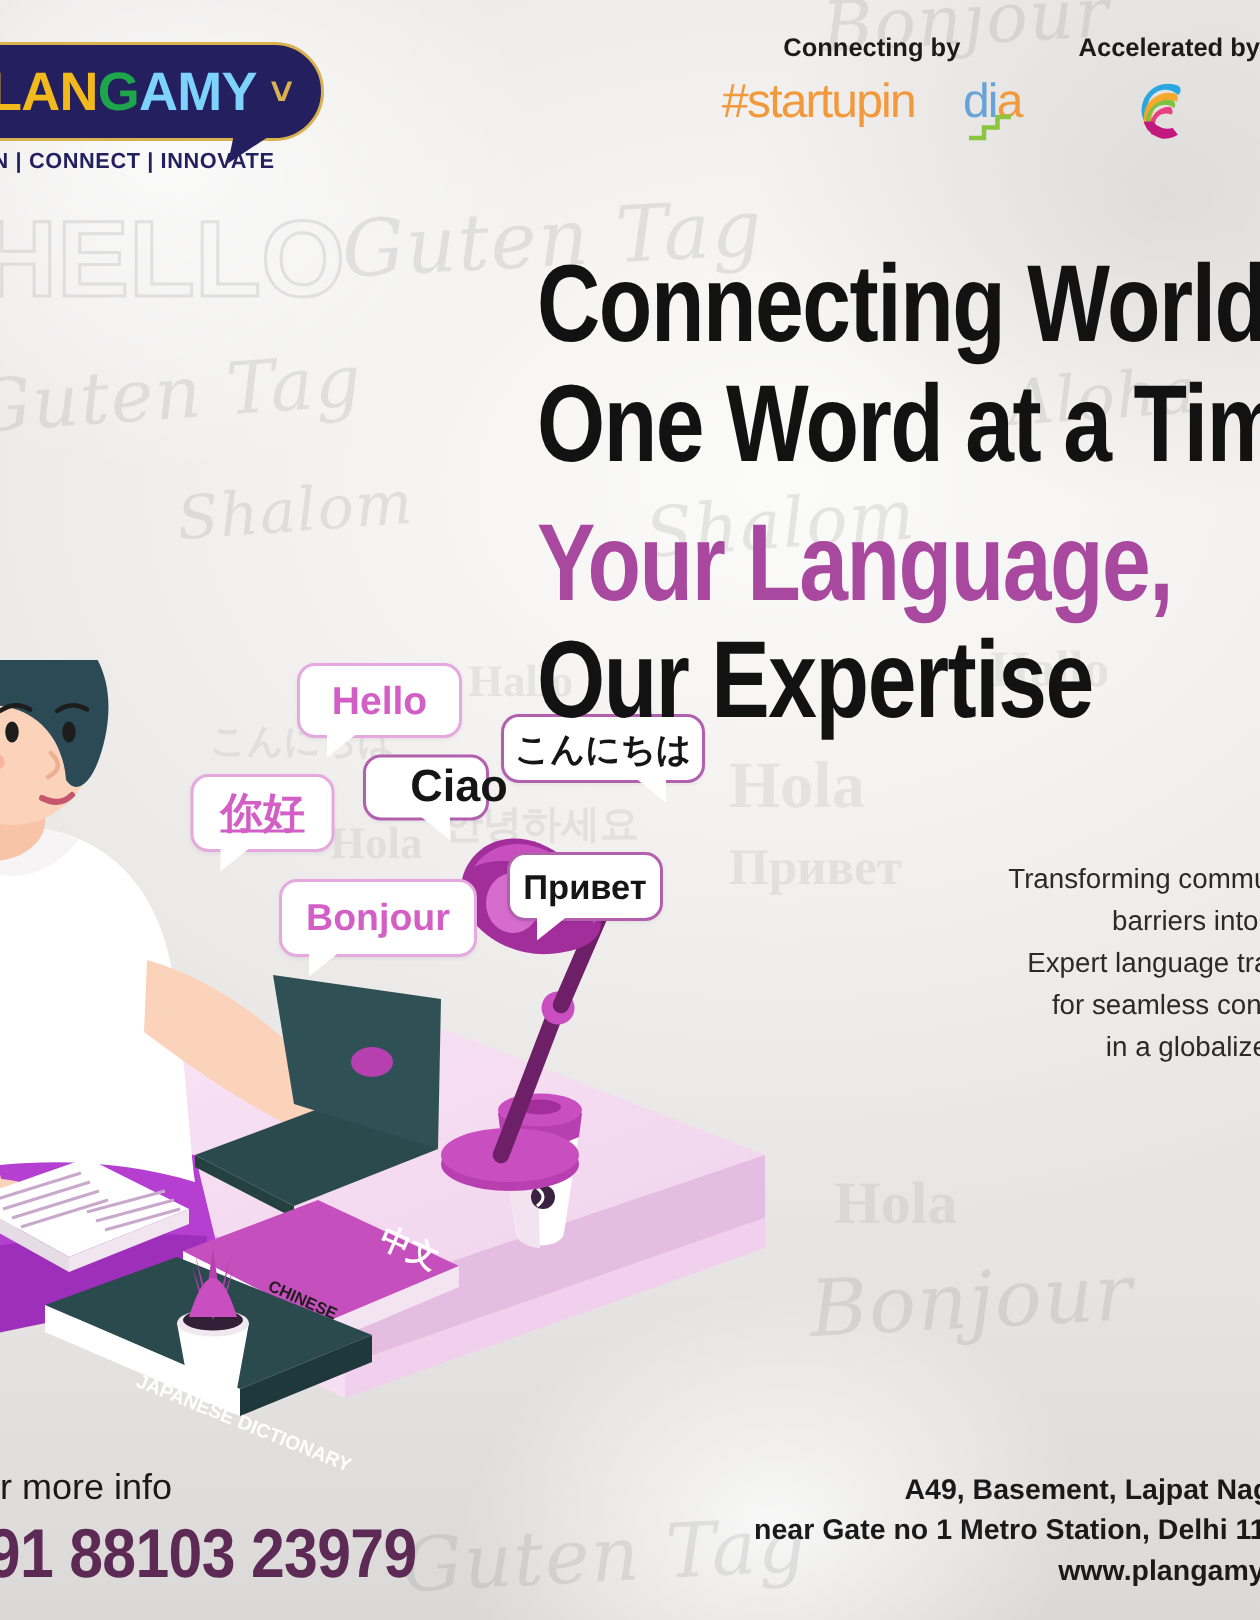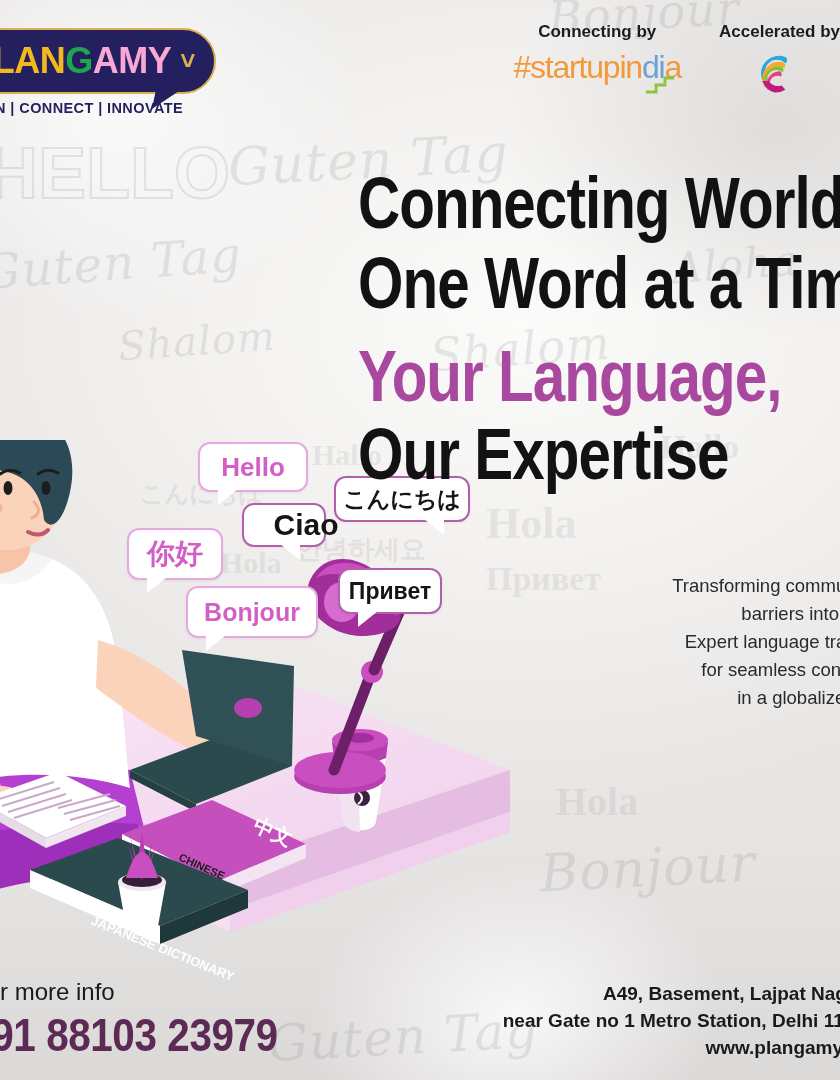--- a/index.html
+++ b/index.html
@@ -48,32 +48,32 @@
   }
   .logo-bubble:after{
     content:"";position:absolute;right:34px;bottom:-17px;width:0;height:0;
     border-left:26px solid #241f5e;border-bottom:20px solid transparent;
     transform:skewX(-12deg);
   }
   .logo-text{font-family:"Liberation Sans",sans-serif;font-weight:700;font-size:36px;
     letter-spacing:-0.5px;display:flex;align-items:center;line-height:1;}
   .lg-plan{color:#f2b91c;}
   .lg-g{color:#1ea64b;}
-  .lg-amy{color:#f9a8d4;}
+  .lg-amy{color:#7dd3fc;}
   .logo-chev{margin-left:9px;color:#d9b24f;font-size:26px;line-height:1;font-weight:700;}
   .logo-tag{position:absolute;left:6px;top:72px;font-family:"Liberation Sans",sans-serif;
     font-weight:700;font-size:14.5px;color:#241f5e;letter-spacing:.4px;white-space:nowrap;}
 
   
   #badges{position:absolute;right:0;top:22px;display:flex;gap:0;z-index:40;align-items:flex-start;}
   .badge{display:flex;flex-direction:column;align-items:center;}
   .badge-label{font-family:"Liberation Sans",sans-serif;font-weight:700;font-size:17px;color:#1b1b1b;}
   .startup-logo{margin-top:9px;position:relative;font-family:"Liberation Sans",sans-serif;
     font-weight:400;font-size:32px;color:#f2993c;letter-spacing:-1.2px;line-height:1;}
-  .startup-logo .di{color:#6aa3d8;}
+  .startup-logo .di{color:#6aa3d8;margin-left:32px;}
   .startup-step{position:absolute;right:6px;bottom:-11px;width:30px;height:18px;}
   .b2{margin-left:38px;display:flex;align-items:flex-start;}
   .b2col{display:flex;flex-direction:column;align-items:center;}
   .swirl{margin-top:8px;width:46px;height:46px;}
 
   
   #headline{position:absolute;left:358px;top:168px;width:560px;z-index:30;}
   .h-line{
     font-family:"Liberation Sans Narrow","Liberation Sans",sans-serif;
     font-weight:700;font-size:73px;line-height:.97;color:#121212;
@@ -99,21 +99,21 @@
   .bub:after{content:"";position:absolute;width:0;height:0;}
   .bub.b-pink{border:2px solid #e6a9df;color:#d35fc6;}
   .bub.b-mix{border:2px solid #b25fae;color:#151515;}
 
   .bub.tail-l:after{left:18px;bottom:-15px;
     border-top:16px solid #fff;border-right:20px solid transparent;}
   .bub.tail-r:after{right:24px;bottom:-15px;
     border-top:16px solid #fff;border-left:20px solid transparent;}
 
   #bub-hello{left:198px;top:442px;width:110px;height:50px;font-size:26px;}
-  #bub-nihao{left:127px;top:528px;width:96px;height:52px;font-size:28px;}
+  #bub-nihao{left:127px;top:516px;width:96px;height:52px;font-size:28px;text-decoration:underline;}
   #bub-ciao {left:242px;top:503px;width:84px;height:44px;font-size:30px;padding-left:44px;}
   #bub-konnichiwa{left:334px;top:476px;width:136px;height:46px;font-size:23px;}
   #bub-bonjour{left:186px;top:586px;width:132px;height:52px;font-size:25px;}
   #bub-privet{left:338px;top:568px;width:104px;height:46px;font-size:23px;}
 
   
   #illus{position:absolute;left:-70px;top:440px;width:620px;height:560px;z-index:20;}
   #illus svg{width:100%;height:100%;display:block;}
 
   

